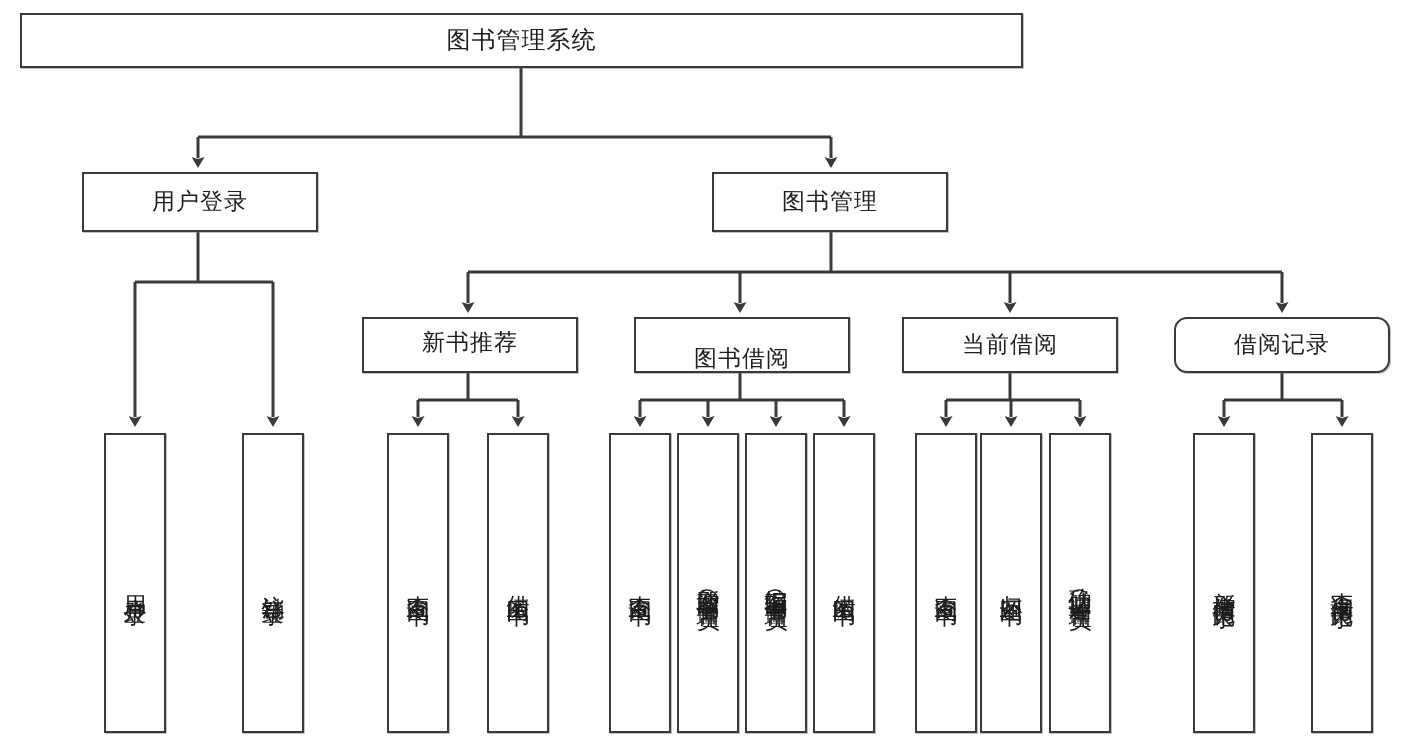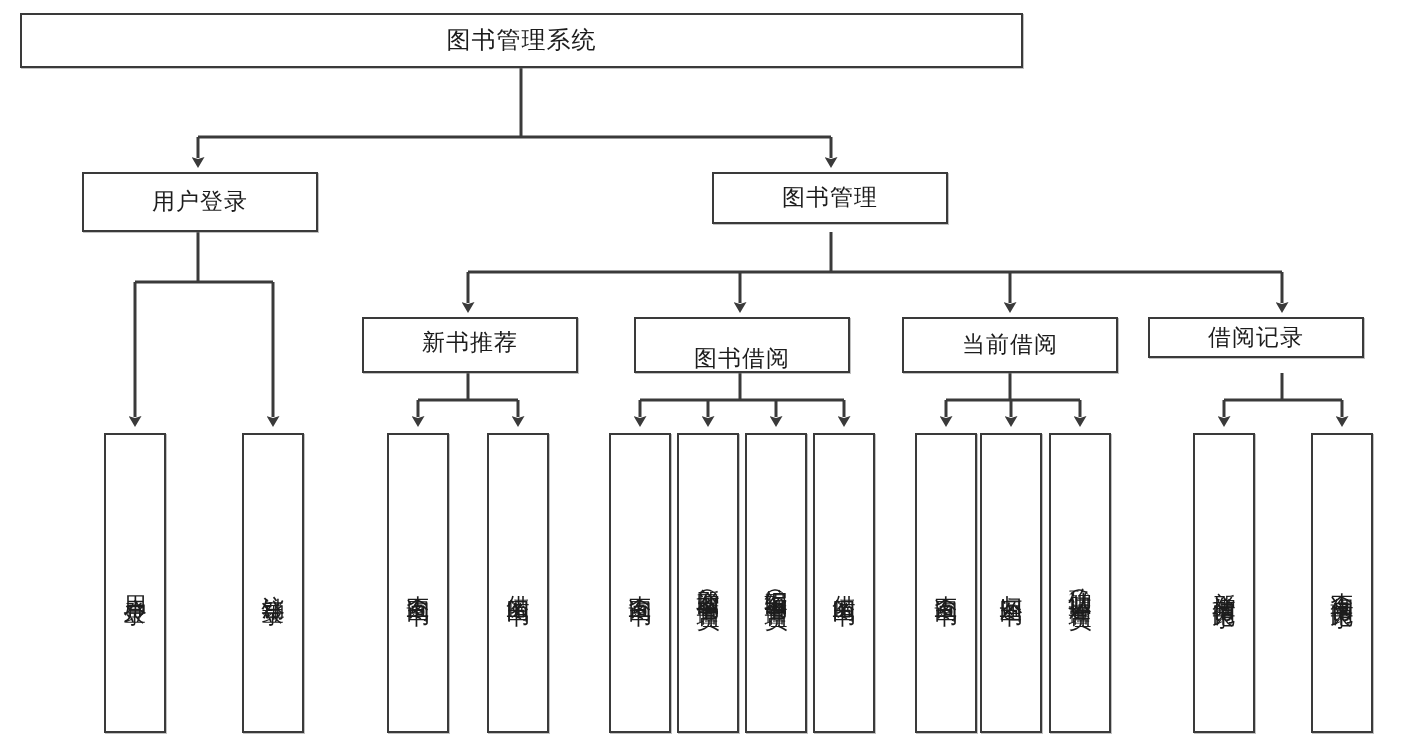--- a/index.html
+++ b/index.html
@@ -124,34 +124,34 @@
     </g>
   </svg>
 
   <div class="node horiz root" style="left:20px; top:13px; width:1003px; height:55px;">
     <span>图书管理系统</span>
   </div>
 
   <div class="node horiz" style="left:82px; top:172px; width:236px; height:60px;">
     <span>用户登录</span>
   </div>
-  <div class="node horiz" style="left:712px; top:172px; width:236px; height:52px;">
+  <div class="node horiz" style="left:712px; top:172px; width:236px; height:60px;">
     <span>图书管理</span>
   </div>
 
   <div class="node horiz" style="left:362px; top:317px; width:216px; height:56px;font-family:Liberation Mono, monospace;">
     <span>新书推荐</span>
   </div>
   <div class="node horiz" style="left:634px; top:317px; width:216px; height:56px;align-items:flex-end;">
     <span>图书借阅</span>
   </div>
   <div class="node horiz" style="left:902px; top:317px; width:216px; height:56px;">
     <span>当前借阅</span>
   </div>
-  <div class="node horiz" style="left:1148px; top:317px; width:216px; height:41px;">
+  <div class="node horiz" style="left:1174px; top:317px; width:216px; height:56px;border-radius:13px;">
     <span>借阅记录</span>
   </div>
 
   <div class="node vert" style="left:104px; top:433px; width:62px; height:300px;">
     <span class="vlabel">用户登录</span>
   </div>
   <div class="node vert" style="left:242px; top:433px; width:62px; height:300px;">
     <span class="vlabel">注销登录</span>
   </div>
 

